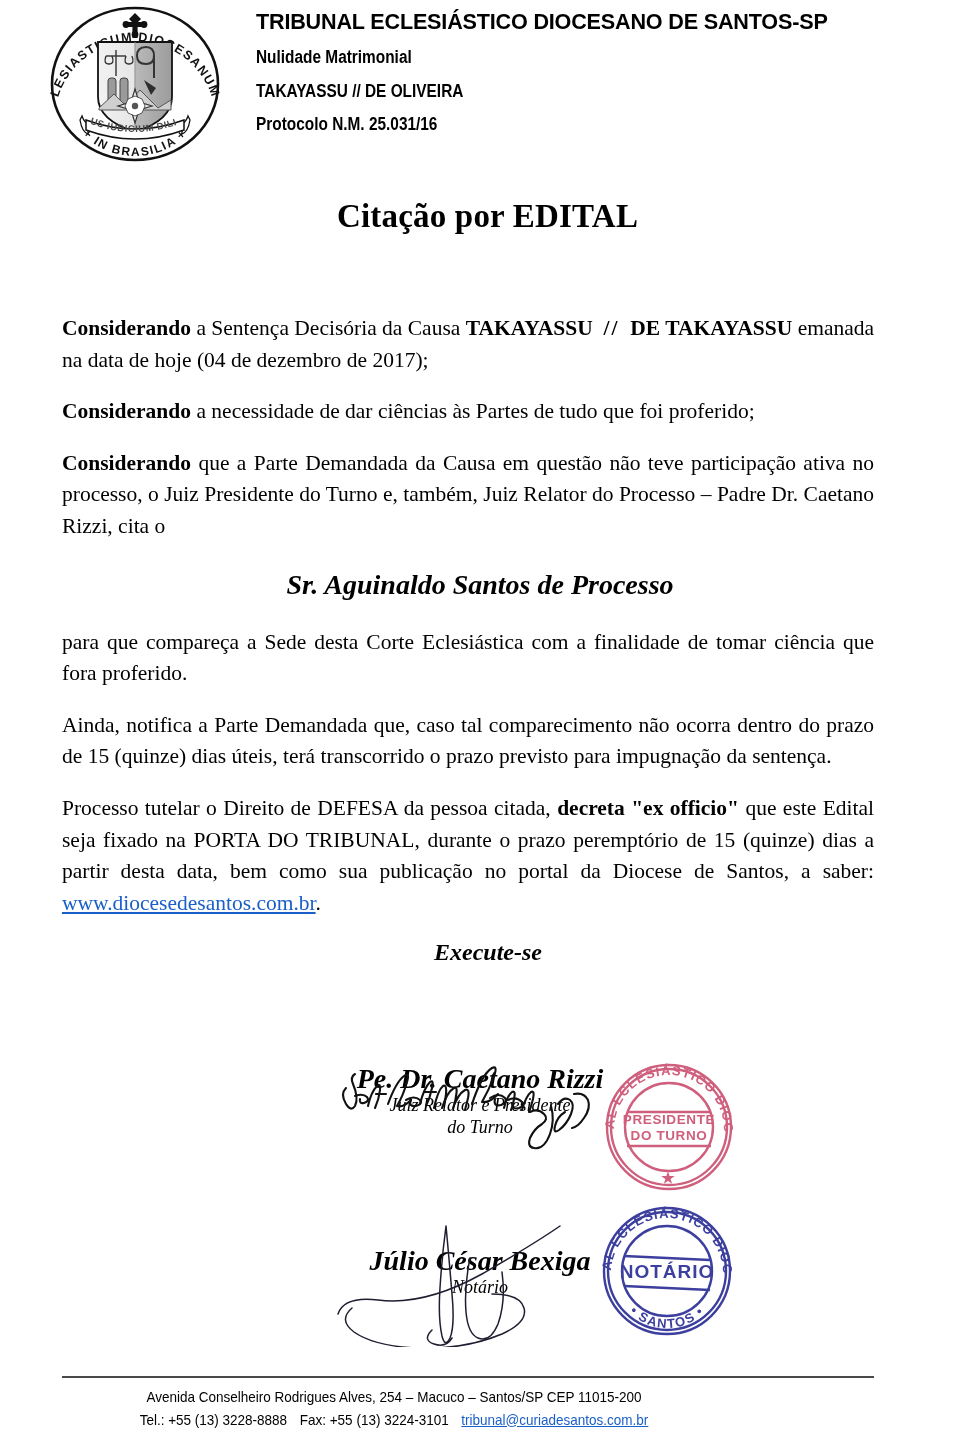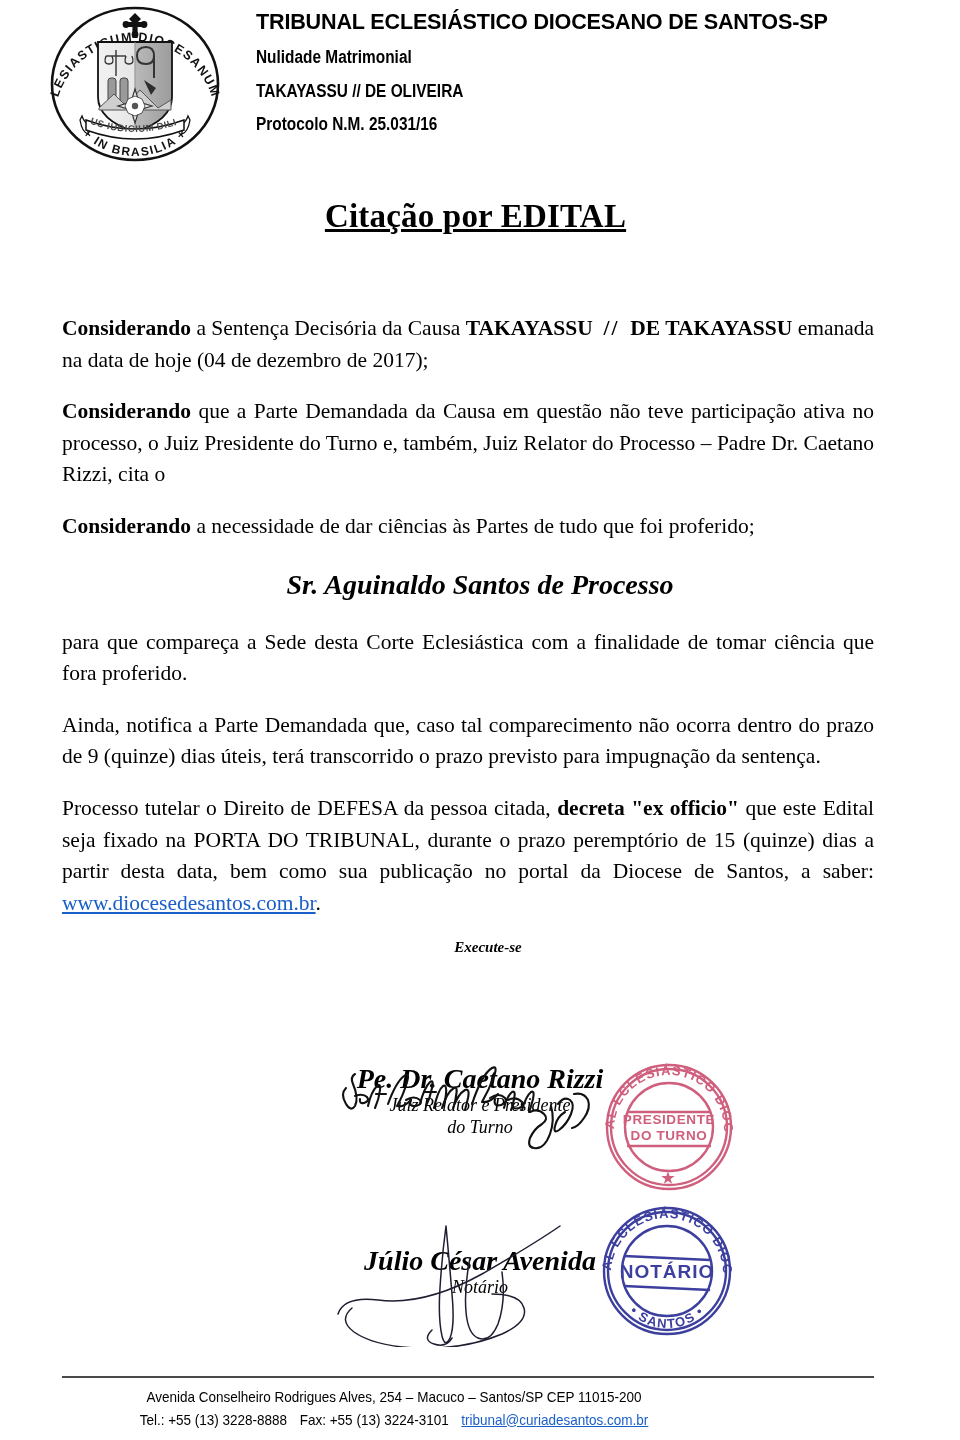--- a/index.html
+++ b/index.html
@@ -53,27 +53,26 @@
     transform: scaleX(0.88);
     transform-origin: left center;
     white-space: nowrap;
     margin-top: 9px;
     line-height: 1.3;
   }
   .hdr-sub.sp2 { margin-top: 11px; }
   .title {
     position: absolute;
     top: 198px;
-    left: 4px;
+    left: 16px;
     width: 943px;
     text-align: center;
     font-size: 33px;
     font-weight: bold;
     letter-spacing: 0.2px;
-    text-decoration: underline;
   }
 
   .body-block {
     position: absolute;
     left: 62px;
     top: 313px;
     width: 812px;
   }
   p.para {
     margin: 0 0 20px 0;
@@ -97,21 +96,21 @@
     padding-left: 24px;
   }
 
   a.link, .link {
     color: #1a5fc8;
     text-decoration: underline;
   }
 
   .execute {
     text-align: center;
-    font-size: 15px;
+    font-size: 24px;
     font-weight: bold;
     font-style: italic;
     margin-top: 2px;
     padding-left: 40px;
   }
 
   
   .sig-area {
     position: absolute;
     left: 0;
@@ -272,50 +271,50 @@
 
 <div class="title">Citação por EDITAL</div>
 
 <div class="body-block">
 
   <p class="para">
     <b class="lead">Considerando</b><span> a Sentença Decisória da Causa </span><span class="strong-name">TAKAYASSU</span>&nbsp;&nbsp;<span class="strong-name spacer-slash">//</span>&nbsp;&nbsp;<span class="strong-name">DE TAKAYASSU</span><span> emanada na data de hoje (04 de dezembro de 2017);</span>
   </p>
 
   <p class="para">
+    <b class="lead">Considerando</b><span> a necessidade de dar ciências às Partes de tudo que foi proferido;</span>
+  </p>
+
+  <p class="para">
     <b class="lead">Considerando</b><span> que a Parte Demandada da Causa em questão não teve participação ativa no processo, o Juiz Presidente do Turno e, também, Juiz Relator do Processo – Padre Dr. Caetano Rizzi, cita o</span>
   </p>
 
-  <p class="para">
-    <b class="lead">Considerando</b><span> a necessidade de dar ciências às Partes de tudo que foi proferido;</span>
-  </p>
-
   <div class="named-party">Sr. Aguinaldo Santos de Processo</div>
 
   <p class="para">para que compareça a Sede desta Corte Eclesiástica com a finalidade de tomar ciência que fora proferido.</p>
 
-  <p class="para">Ainda, notifica a Parte Demandada que, caso tal comparecimento não ocorra dentro do prazo de 9 (quinze) dias úteis, terá transcorrido o prazo previsto para impugnação da sentença.</p>
+  <p class="para">Ainda, notifica a Parte Demandada que, caso tal comparecimento não ocorra dentro do prazo de 15 (quinze) dias úteis, terá transcorrido o prazo previsto para impugnação da sentença.</p>
 
   <p class="para">
     <span>Processo tutelar o Direito de DEFESA da pessoa citada, </span><b class="lead">decreta "ex officio"</b><span> que este Edital seja fixado na PORTA DO TRIBUNAL, durante o prazo peremptório de 15 (quinze) dias a partir desta data, bem como sua publicação no portal da Diocese de Santos, a saber: </span><a class="link" href="#">www.diocesedesantos.com.br</a><span>.</span>
   </p>
 
   <div class="execute">Execute-se</div>
 </div>
 
 <div class="sig-area">
 
   <div class="sig-block-1">
     <div class="sig-name">Pe. Dr. Caetano Rizzi</div>
     <div class="sig-role">Juiz Relator e Presidente</div>
     <div class="sig-role">do Turno</div>
   </div>
 
   <div class="sig-block-2">
-    <div class="sig-name">Júlio César Avenida</div>
+    <div class="sig-name">Júlio César Bexiga</div>
     <div class="sig-role">Notário</div>
   </div>
 </div>
 
 <div class="ink ink-1">
   <svg width="300" height="110" viewBox="0 0 300 110" aria-hidden="true">
     <g fill="none" stroke="#111" stroke-width="2.1" stroke-linecap="round" stroke-linejoin="round">
       <path d="M 10 28 q -6 6 0 16 q 5 8 9 2 q 4 -8 -2 -22 q -3 -7 2 -10"></path>
       <path d="M 19 36 q 8 -3 12 1 q 3 4 -3 6 q -5 1 -4 -4"></path>
       <path d="M 32 46 q 3 -14 9 -20 q 4 -3 3 4 q -1 9 -5 18"></path>

